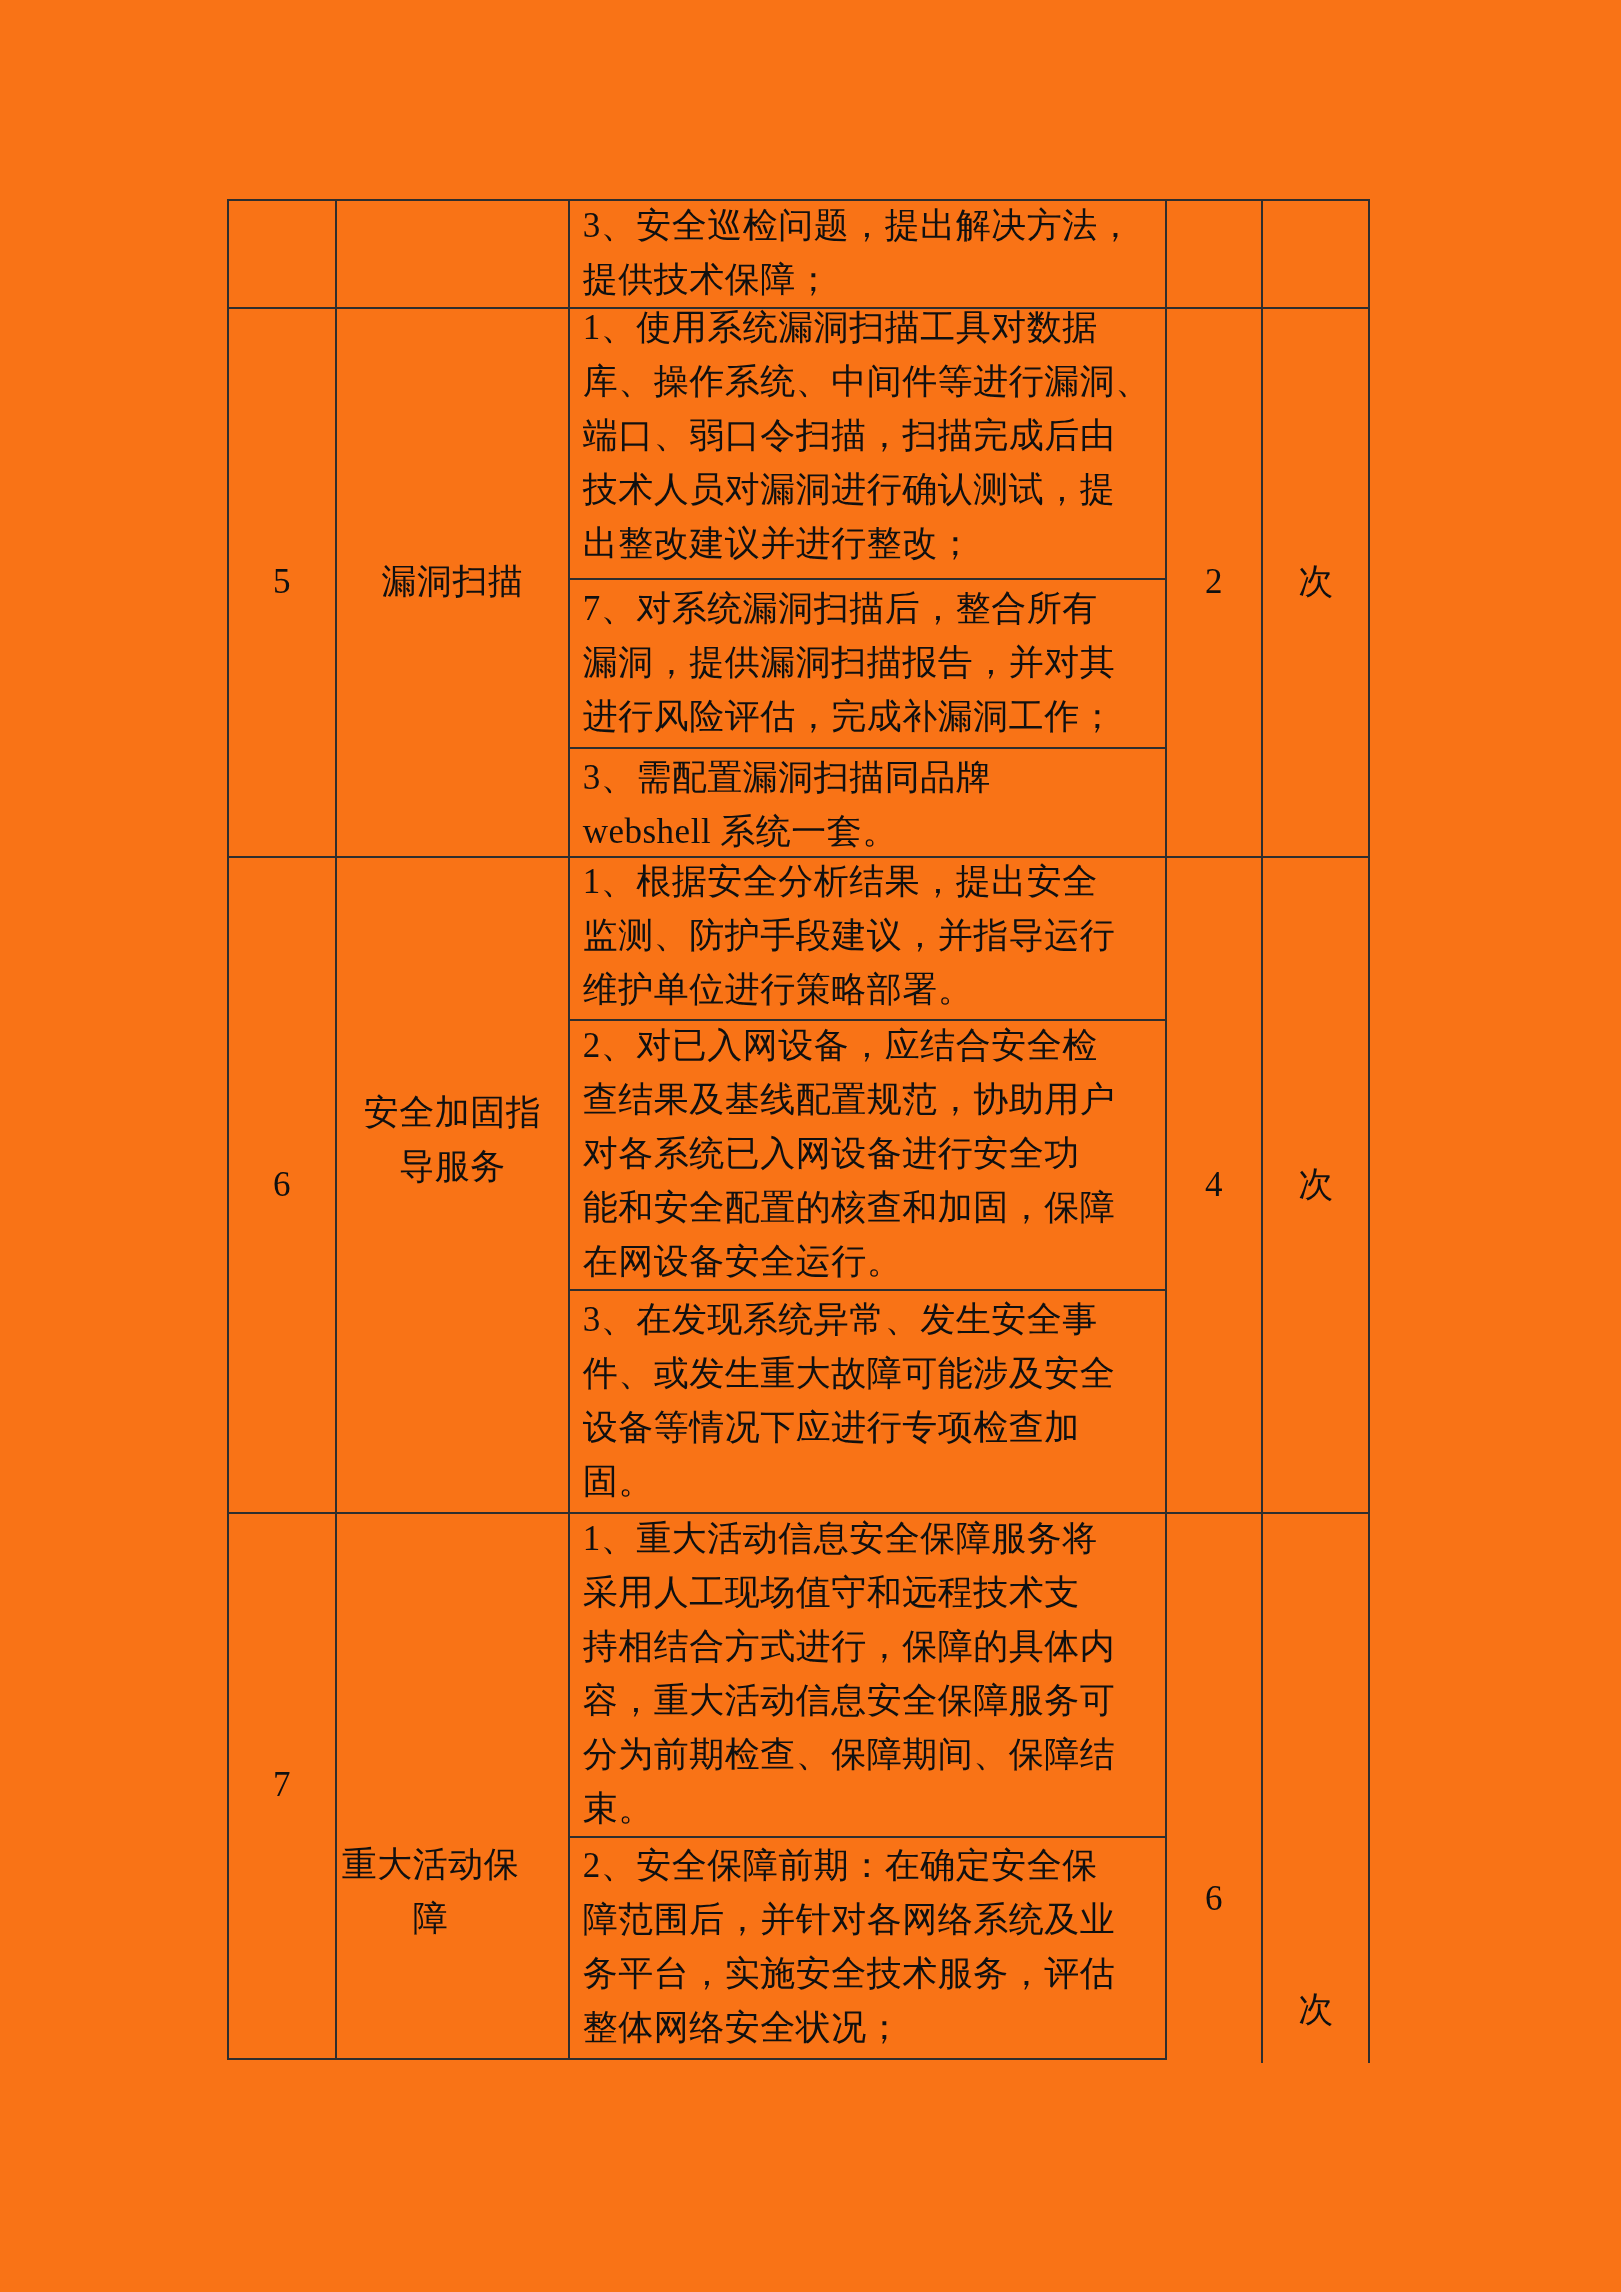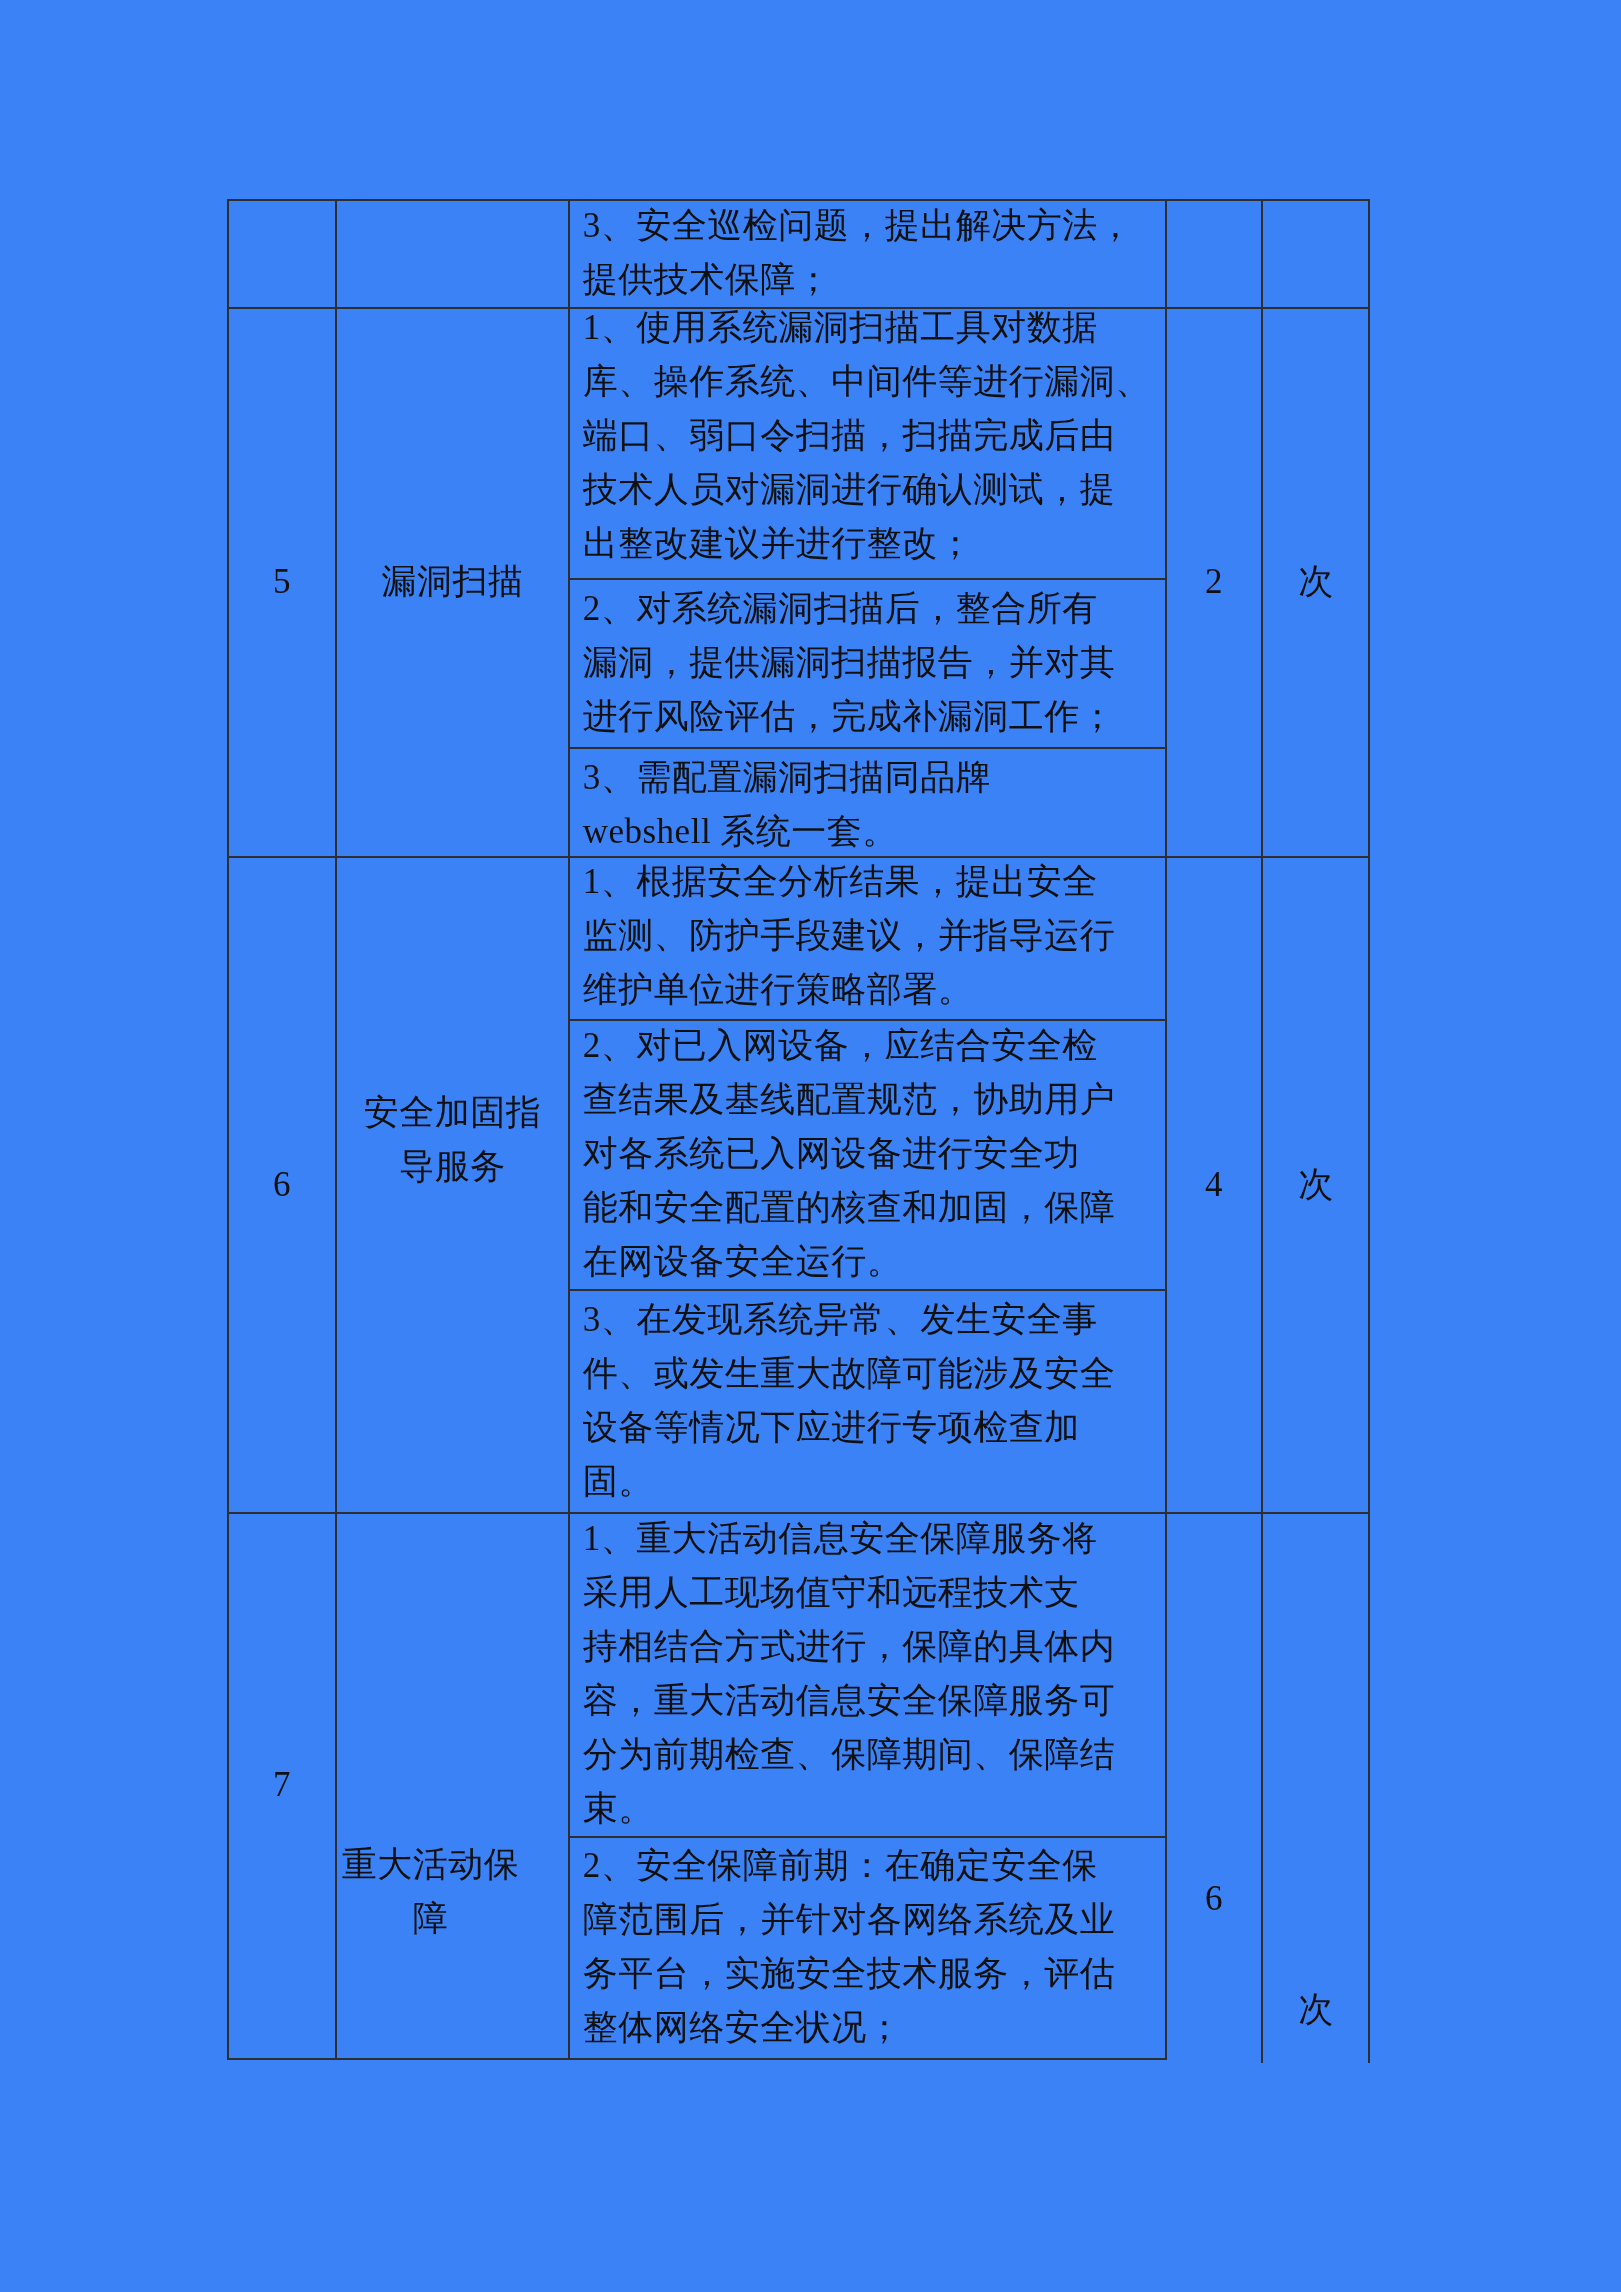--- a/index.html
+++ b/index.html
@@ -1,19 +1,19 @@
 <!DOCTYPE html>
 <html><head>
 <meta charset="utf-8">
 <style>
   html,body{margin:0;padding:0;background:#ffffff;}
   .page{
     position:relative;
     width:1621px;height:2293px;
-    background:#3b82f6;
+    background:#f97316;
     font-family:"Liberation Serif","DejaVu Serif",serif;
     color:#101010;
     overflow:hidden;
   }
   .vl{position:absolute;width:2px;background:#2e2e2e;}
   .hl{position:absolute;height:2px;background:#2e2e2e;}
   .cell{
     position:absolute;
     display:flex;align-items:center;justify-content:center;
     text-align:center;
@@ -58,21 +58,21 @@
   <div class="desc" style="left:569px;top:199px;width:597px;height:108px">3、安全巡检问题，提出解决方法，
 提供技术保障；</div>
 
   <div class="cell" style="left:228px;top:307px;width:108px;height:549px">5</div>
   <div class="cell" style="left:336px;top:307px;width:233px;height:549px">漏洞扫描</div>
   <div class="desc" style="left:569px;top:300px;width:597px;height:272px">1、使用系统漏洞扫描工具对数据
 库、操作系统、中间件等进行漏洞、
 端口、弱口令扫描，扫描完成后由
 技术人员对漏洞进行确认测试，提
 出整改建议并进行整改；</div>
-  <div class="desc" style="left:569px;top:578px;width:597px;height:169px">2、对系统漏洞扫描后，整合所有
+  <div class="desc" style="left:569px;top:578px;width:597px;height:169px">7、对系统漏洞扫描后，整合所有
 漏洞，提供漏洞扫描报告，并对其
 进行风险评估，完成补漏洞工作；</div>
   <div class="desc" style="left:569px;top:747px;width:597px;height:115px">3、需配置漏洞扫描同品牌
 webshell 系统一套。</div>
   <div class="cell" style="left:1166px;top:307px;width:96px;height:549px">2</div>
   <div class="cell" style="left:1262px;top:307px;width:108px;height:549px">次</div>
 
   <div class="cell" style="left:228px;top:856px;width:108px;height:657px">6</div>
   <div class="cell" style="left:336px;top:856px;width:233px;height:567px">安全加固指
 导服务</div>

